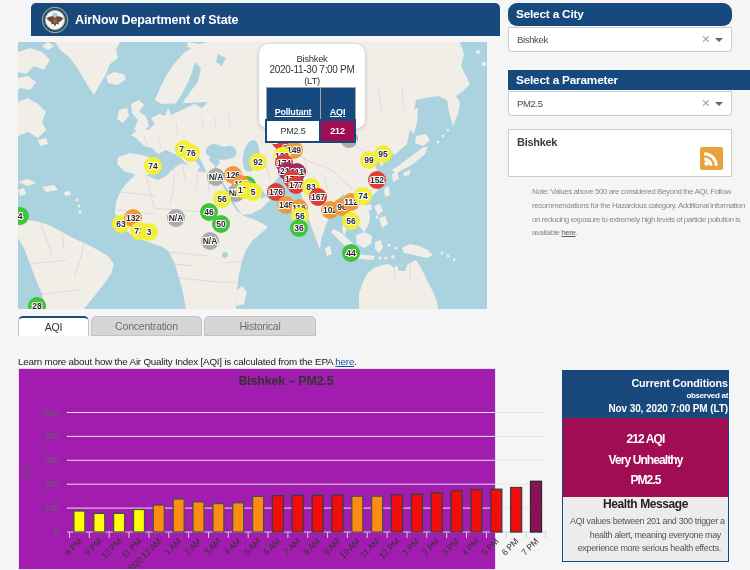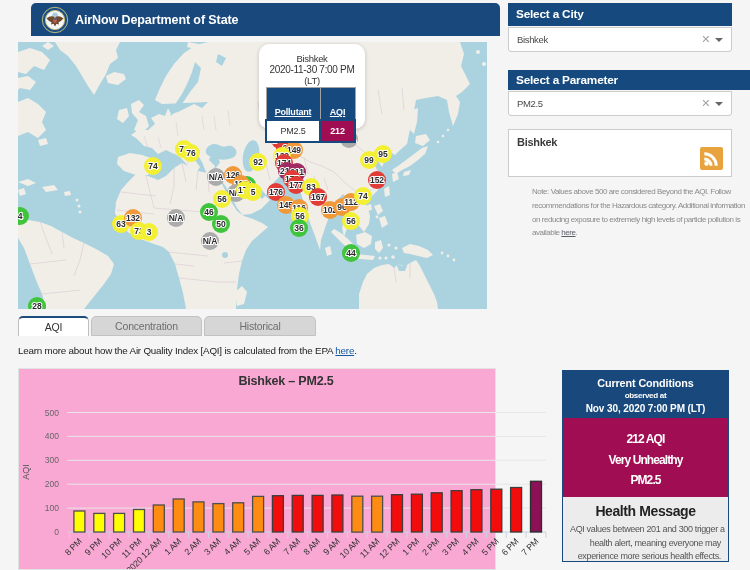--- a/index.html
+++ b/index.html
@@ -1,46 +1,46 @@
 <!DOCTYPE html>
 <html><head>
 <meta charset="utf-8">
 <style>
 * { margin:0; padding:0; box-sizing:border-box; }
 html,body { width:750px; height:570px; background:#f5f5f5; font-family:"Liberation Sans",sans-serif; overflow:hidden; position:relative; }
 .abs { position:absolute; }
 #hdr { left:31px; top:3px; width:469px; height:33px; background:#19497c; border-radius:5px 5px 0 0; }
 #hdr .ttl { position:absolute; left:44px; top:10px; color:#fff; font-size:12.5px; font-weight:bold; letter-spacing:-0.1px; }
 .bluebar { background:#164a7e; color:#fff; font-weight:bold; font-size:11.8px; padding-left:8px; letter-spacing:-0.2px; }
-#citybar { left:508px; top:3px; width:224px; height:23px; line-height:23px; }
+#citybar { left:508px; top:3px; width:224px; height:23px; line-height:23px;border-radius:9px; }
 #parambar { left:508px; top:70px; width:244px; height:20px; line-height:20px; }
 .ddl { left:508px; width:224px; height:25px; background:#fff; border:1px solid #ccc; border-radius:0 0 3px 3px; color:#4a4a4a; font-size:9.5px; letter-spacing:-0.35px; line-height:23px; padding-left:8px; }
 #cityddl { top:27px; }
 #paramddl { top:91px; }
 .ddlicons { position:absolute; right:8px; top:0; height:23px; color:#999; font-size:11px; }
 .ddlicons .x { margin-right:5px; font-size:11px; color:#a2a2a2; }
 .ddlicons .car { display:inline-block; width:0; height:0; border-left:4.5px solid transparent; border-right:4.5px solid transparent; border-top:4.5px solid #666; vertical-align:1px; }
 #rssbox { left:508px; top:129px; width:224px; height:48px; background:#fff; border:1px solid #ccc; }
 #rssbox .nm { position:absolute; left:8px; top:6px; font-size:11px; font-weight:bold; color:#3c3c3c; letter-spacing:-0.3px; }
 #note { left:532px; top:185px; width:238px; font-size:8px; color:#8a8a8a; line-height:13.8px; letter-spacing:-0.45px; white-space:nowrap; }
 #note a { color:#5a5d66; }
 .tab { top:316px; height:20px; border-radius:5px 5px 0 0; font-size:10.5px; text-align:center; line-height:18px; letter-spacing:-0.2px; }
 #tab1 { left:18px; width:71px; background:#fff; border:1px solid #bfbfbf; border-top:2.5px solid #1c4d7c; border-bottom:none; color:#333; }
 #tab2 { left:91px; width:111px; background:#d6d6d6; border:1px solid #c2c2c2; color:#6e6e6e; }
 #tab3 { left:204px; width:112px; background:#d6d6d6; border:1px solid #c2c2c2; color:#6e6e6e; }
-#learn { left:18px; top:345px; font-size:9.8px; color:#222; letter-spacing:-0.2px; }
+#learn { left:18px; top:356px; font-size:9.8px; color:#222; letter-spacing:-0.2px; }
 #learn a { color:#1659a3; }
-#chart { left:18px; top:368px; width:478px; height:202px; background:#f9a8d4; border:1px solid #e2e2e2; }
+#chart { left:18px; top:368px; width:478px; height:202px; background:#a21caf; border:1px solid #e2e2e2; }
 #cc { left:562px; top:370px; width:167px; height:192px; border:1px solid #19497c; background:#ececec; }
-#cc .h { background:#19497c; color:#fff; text-align:center; padding-top:6px; height:47px; }
+#cc .h { background:#19497c; color:#fff; text-align:right; padding-top:6px; height:47px; }
 #cc .h .l1 { font-size:10.8px; font-weight:bold; letter-spacing:-0.1px; }
 #cc .h .l2 { font-size:8px; font-weight:bold; letter-spacing:-0.3px; margin-top:2px; }
 #cc .h .l3 { font-size:10px; font-weight:bold; letter-spacing:-0.1px; margin-top:3px; }
 #cc .aqi { background:#a00d52; color:#fff; text-align:center; height:79px; padding-top:11px; font-size:12px; font-weight:bold; line-height:20.5px; letter-spacing:-0.9px; }
-#cc .hm { text-align:center; font-size:14px; font-weight:bold; color:#222; padding-top:6px; letter-spacing:-0.4px; }
+#cc .hm { text-align:center; font-size:12px; font-weight:bold; color:#222; letter-spacing:-0.4px; }
 #cc .ht { font-size:9px; color:#555; padding:4px 7px 0 7px; line-height:13.5px; letter-spacing:-0.35px; white-space:nowrap;text-align:right; }
 #pop { left:259px; top:44px; width:106px; height:85px; background:#fff; border-radius:10px; box-shadow:0 1px 4px rgba(0,0,0,0.2); font-size:9.5px; color:#333; text-align:center; letter-spacing:-0.3px; }
 #pop .pt { position:absolute; left:14px; top:83px; width:0; height:0; border-style:solid; border-width:0 22px 14px 0; border-color:transparent #fff transparent transparent; }
 #poptbl { position:absolute; left:265px; top:87px; border-collapse:collapse; font-size:9px; letter-spacing:-0.2px; }
 #poptbl th { background:#164a7e !important; color:#fff !important; font-weight:bold; padding:19px 0 2px 0; border:1px solid #a3a3a3;text-decoration:underline; }
 #poptbl td { border:2px solid #164a7e; text-align:center; }
 #poptbl .pc { width:54px; background:#fff; color:#333; }
 #poptbl .ac { width:35px; background:#a00d52; color:#fff; font-weight:bold; }
 </style>
 </head>

